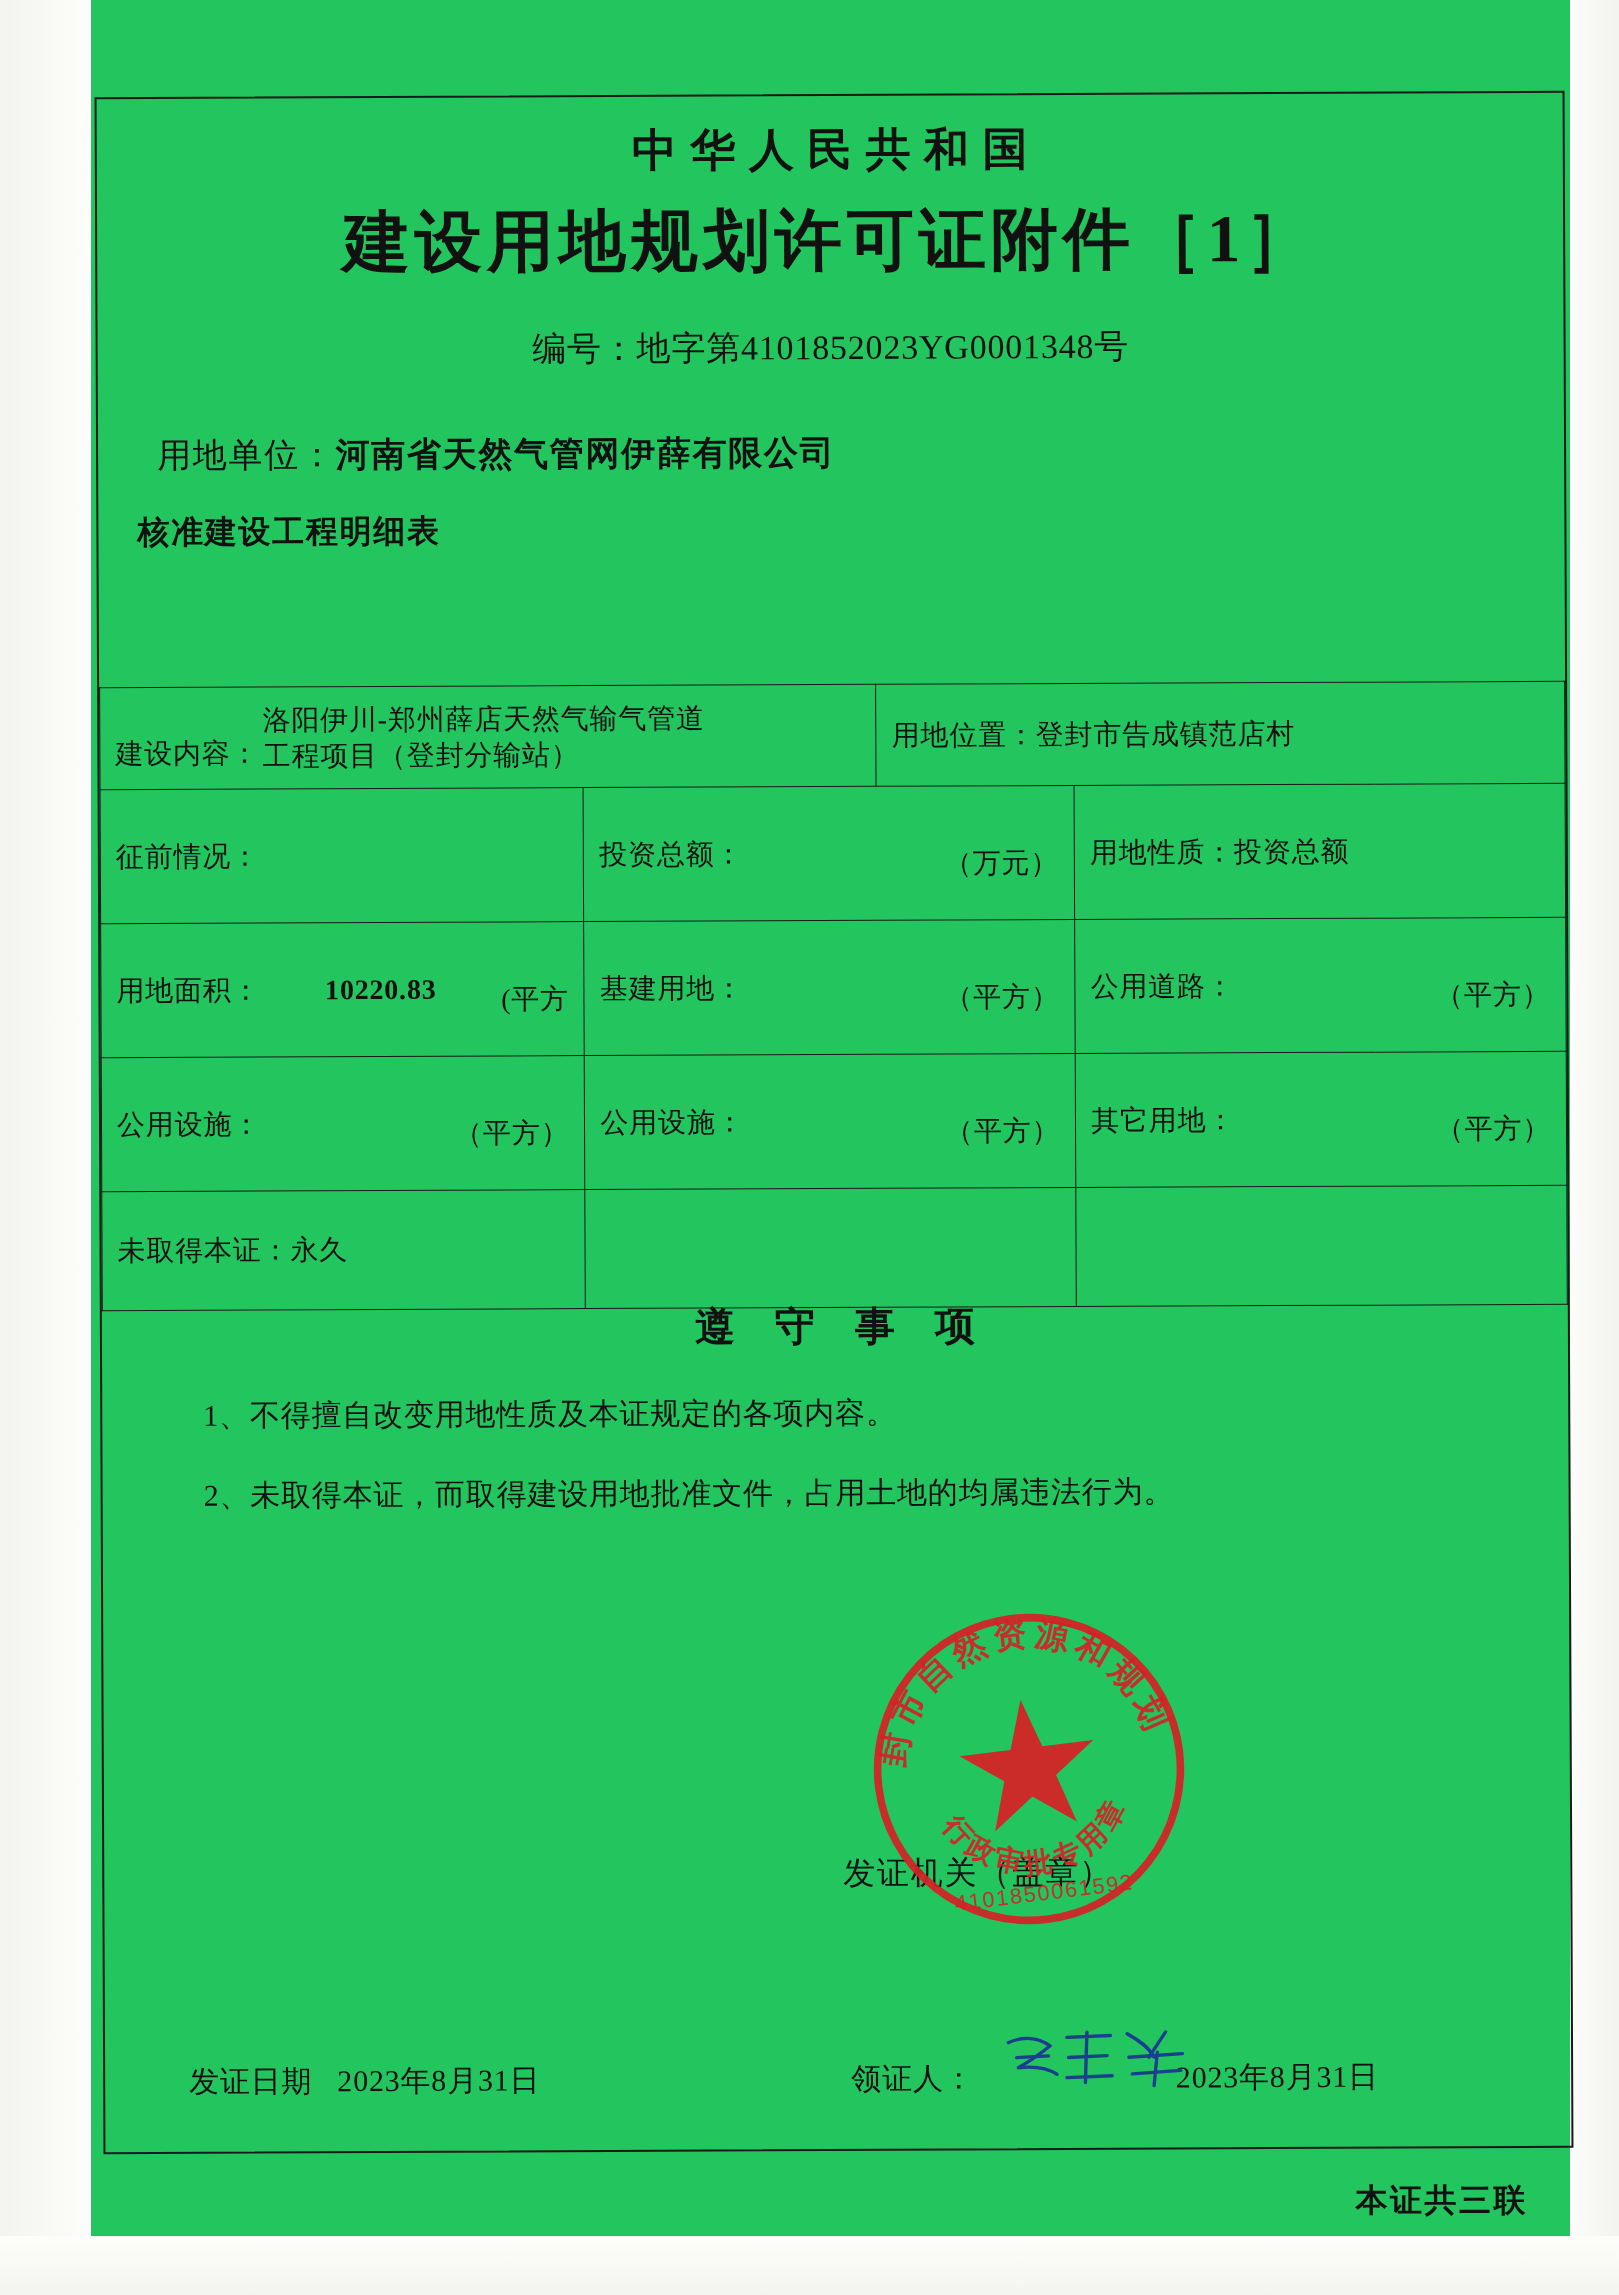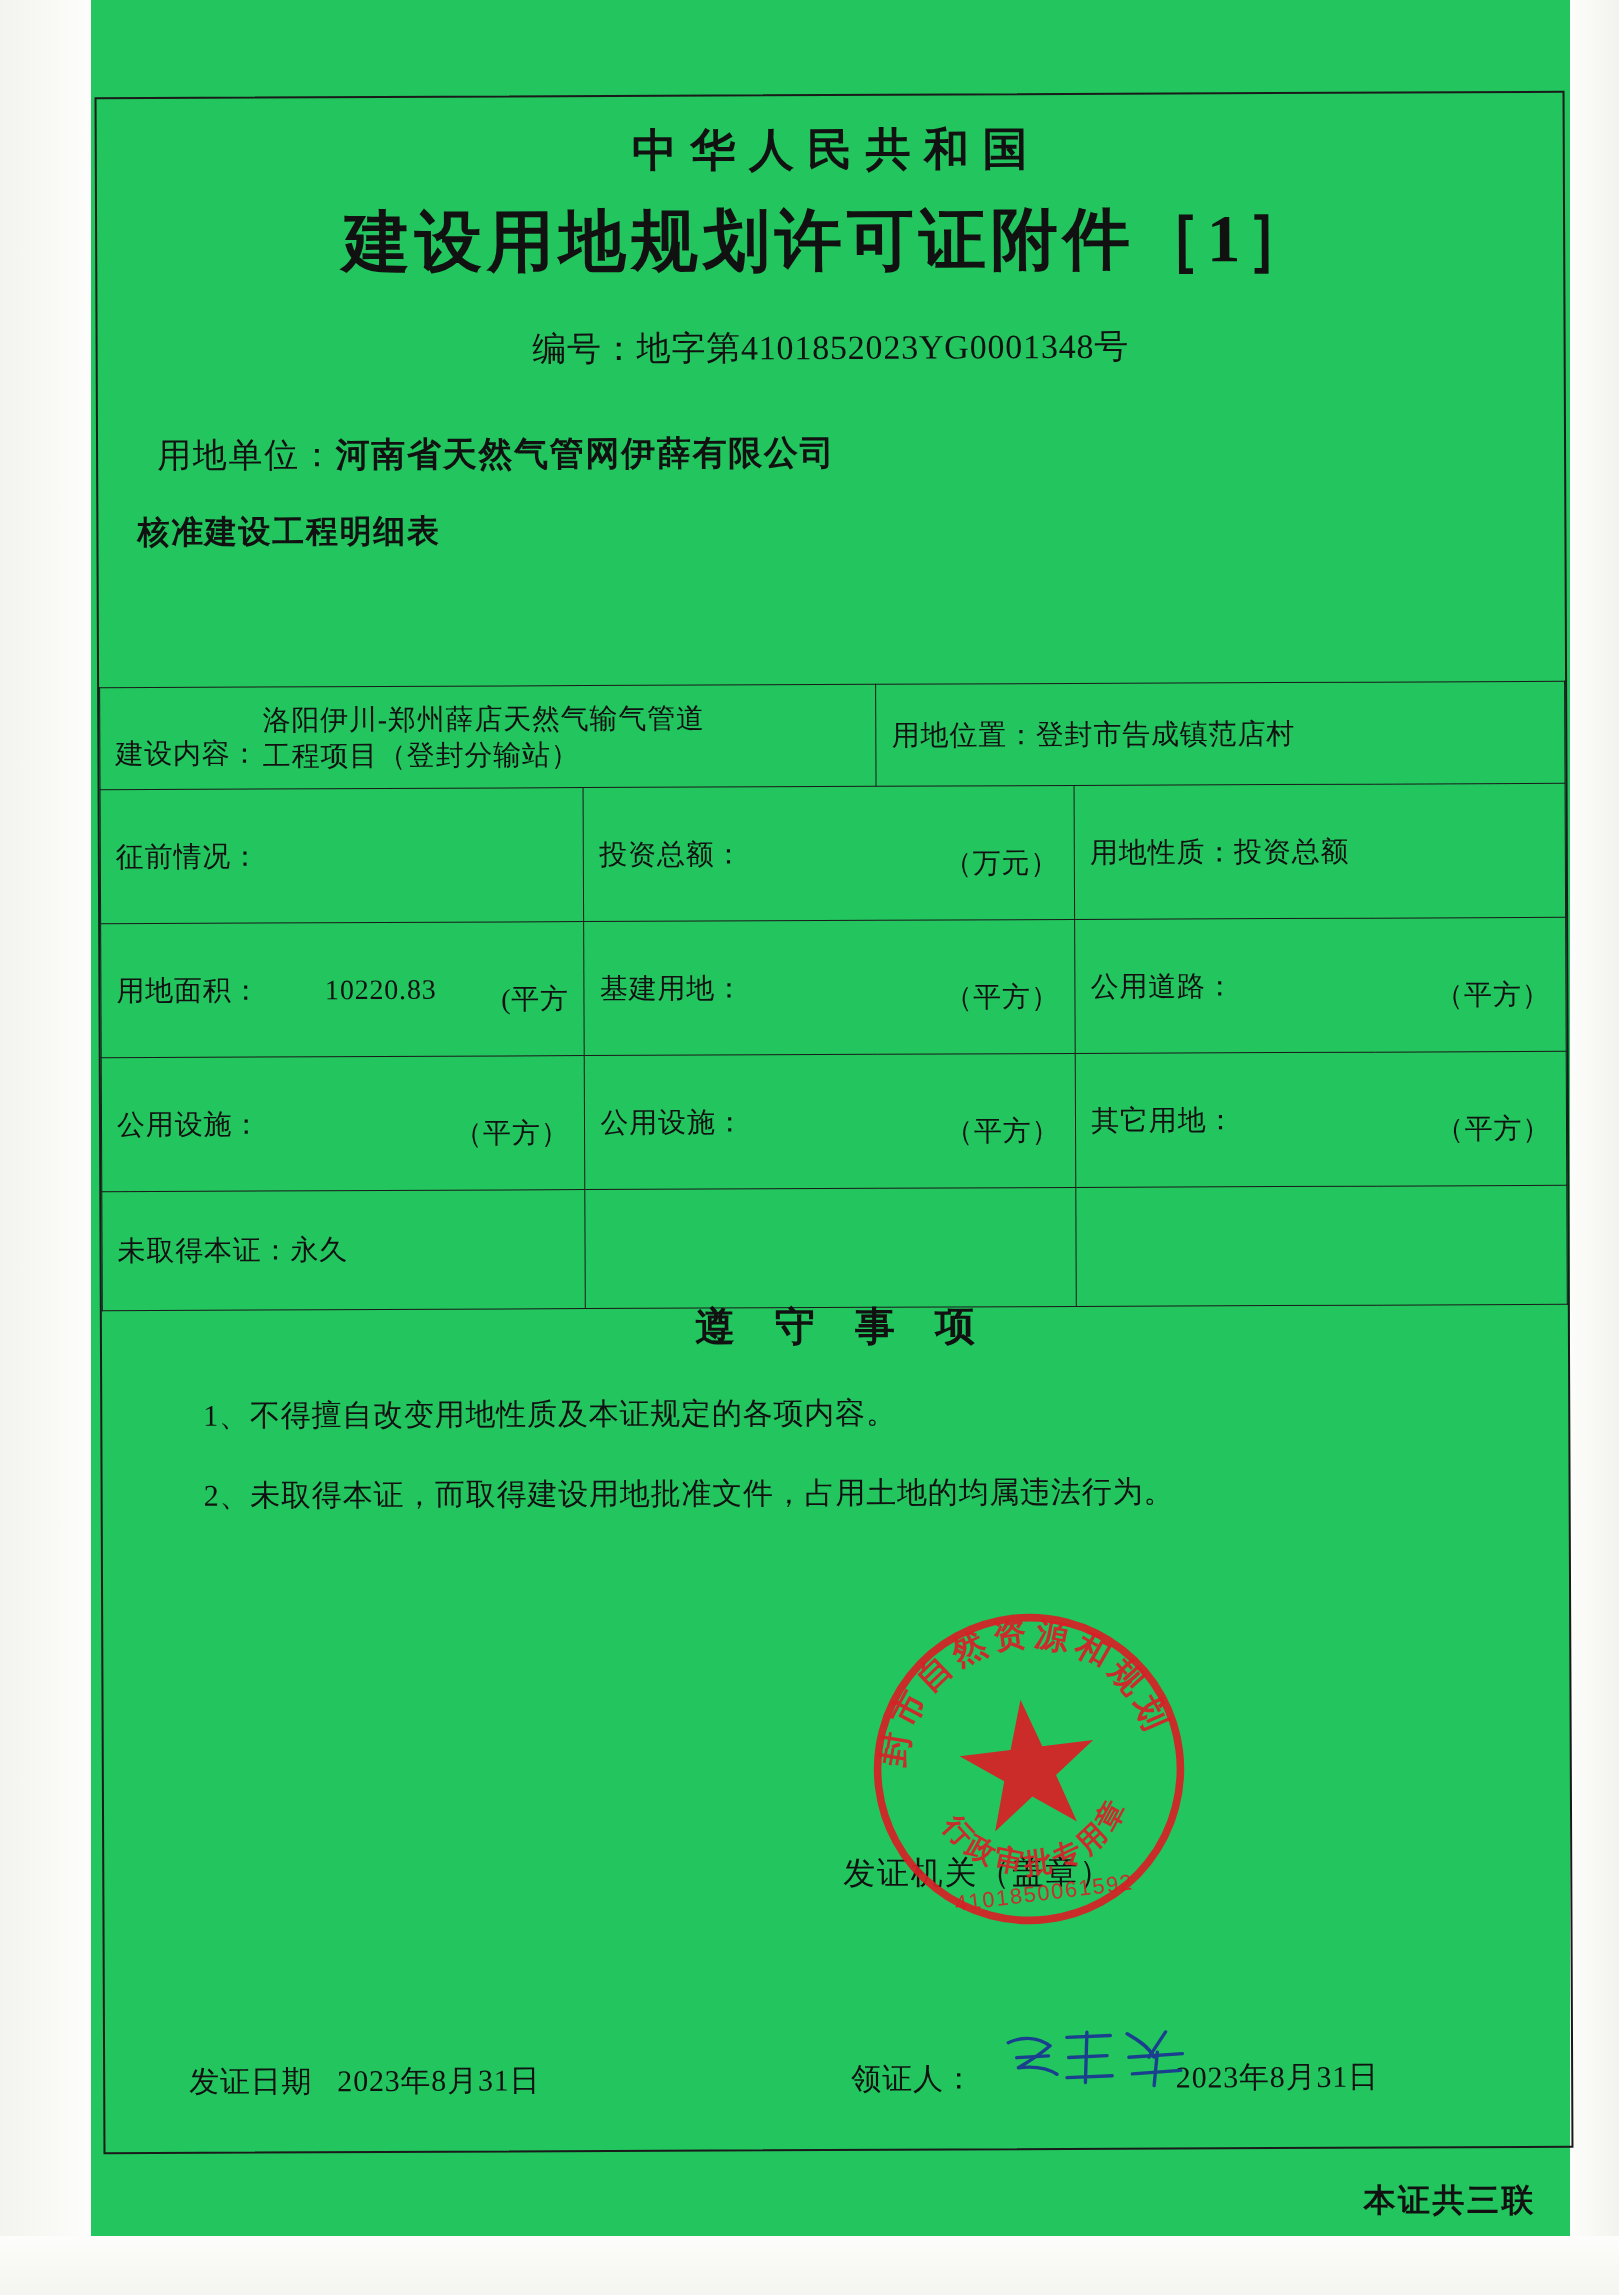--- a/index.html
+++ b/index.html
@@ -124,21 +124,21 @@
   .two-line {
     display: flex;
     align-items: center;
   }
   .two-line .lbl { white-space: nowrap; margin-top: 31px; }
   .two-line .val {
     display: inline-block;
     line-height: 1.28;
     margin-left: 3.4px;
   }
-  .val-strong { font-weight: 400; }
+  .val-strong { font-weight: 700; }
 
   
   .comply-section {
     position: absolute;
     left: 0;
     top: 1168px;
     right: 0;
     bottom: 0;
   }
   .comply-title {
@@ -201,21 +201,21 @@
     left: 865px;
     top: 1605px;
     width: 328px;
     height: 328px;
     transform: rotate(-7deg);
   }
   .stamp svg { display: block; }
 
   .footer-note {
     position: absolute;
-    right: 84px;
+    right: 92px;
     bottom: 72px;
     font-size: 32px;
     font-weight: 700;
     letter-spacing: 2.5px;
   }
 </style>
 </head>
 <body>
 
 <div class="page">

